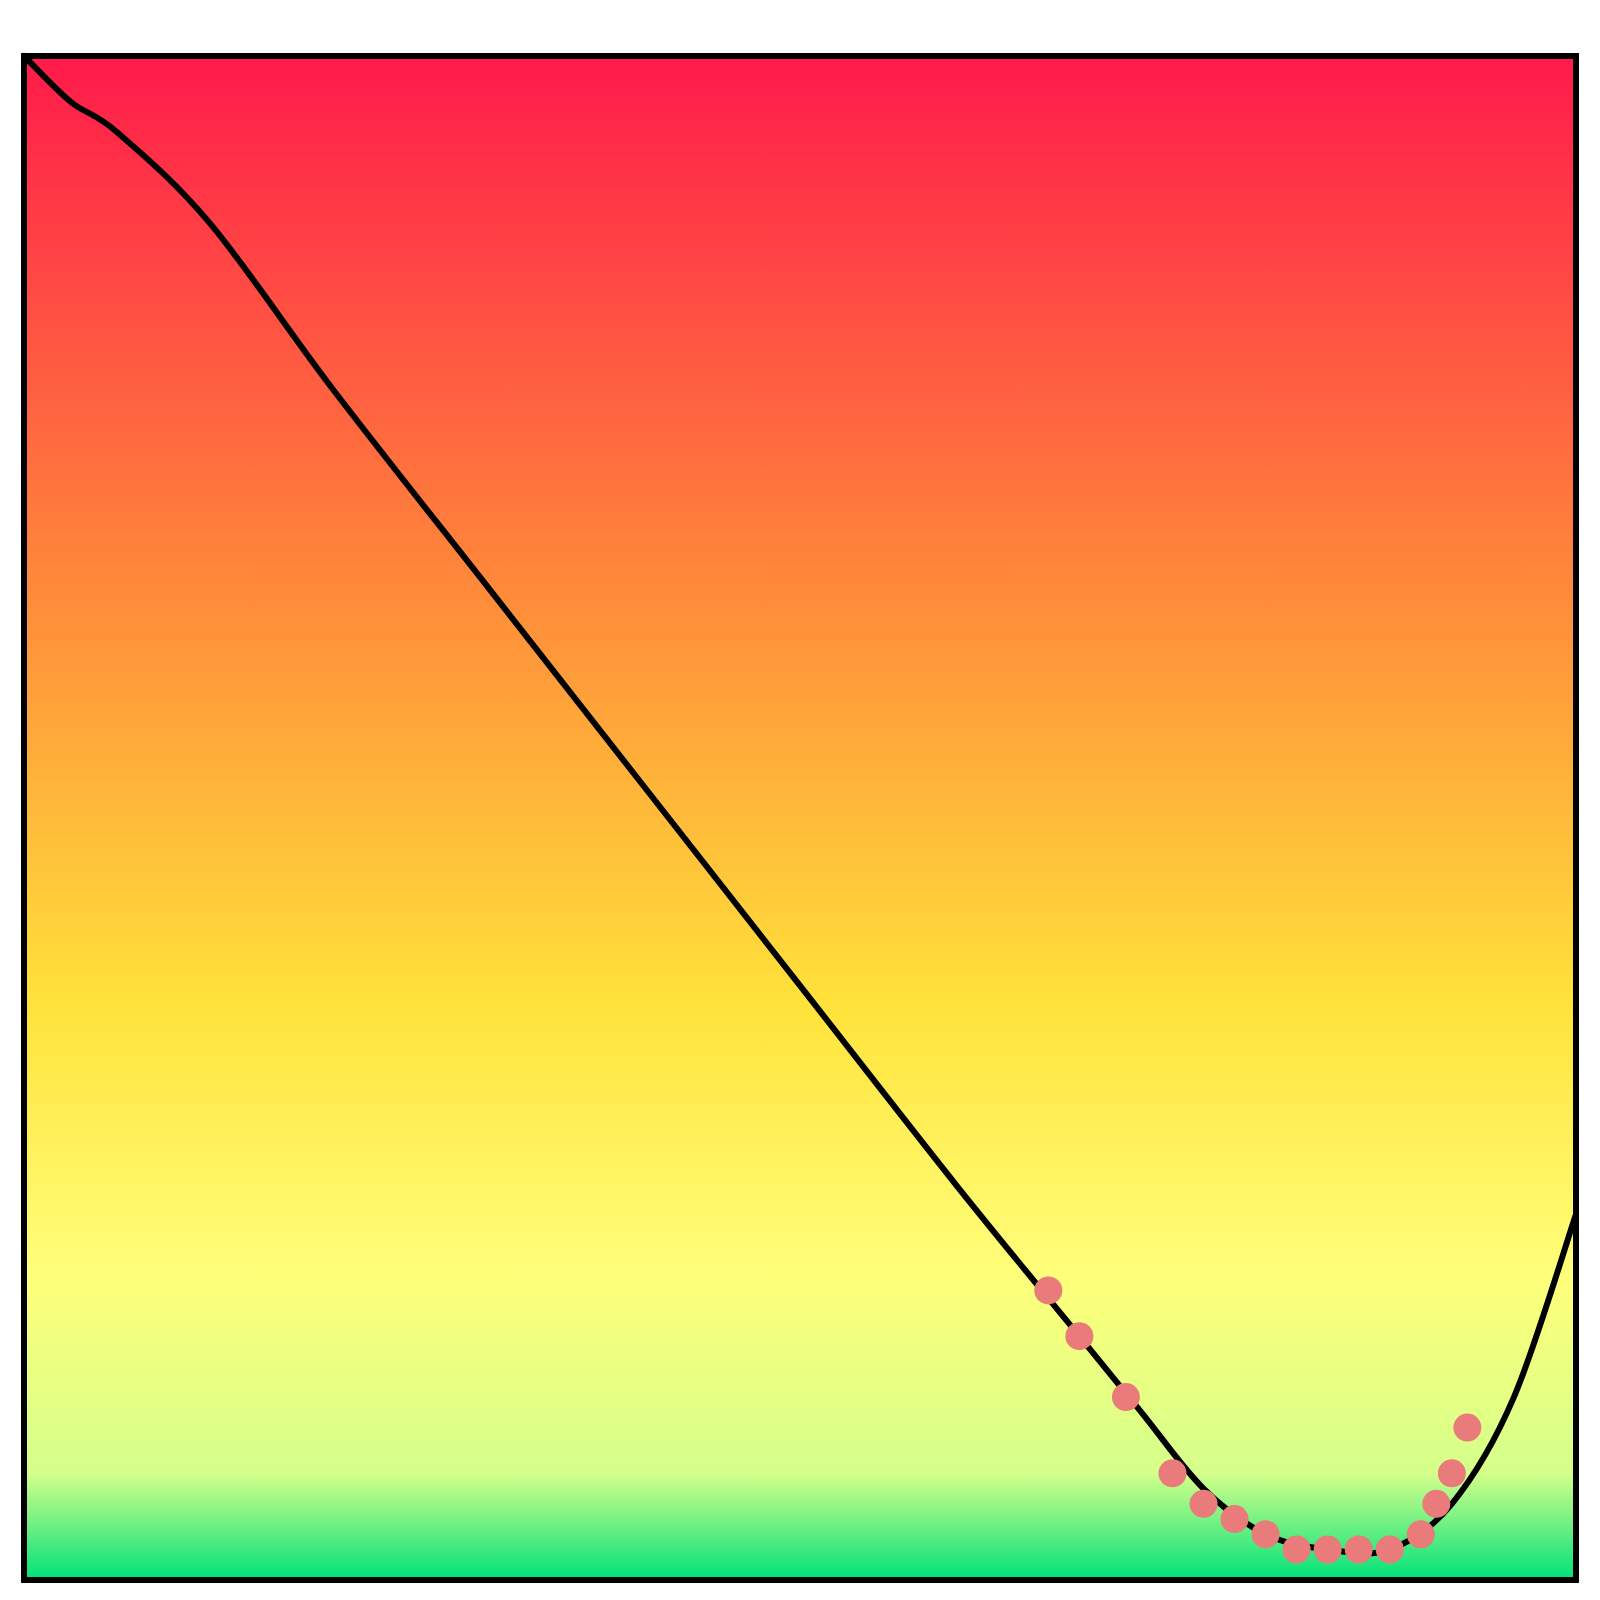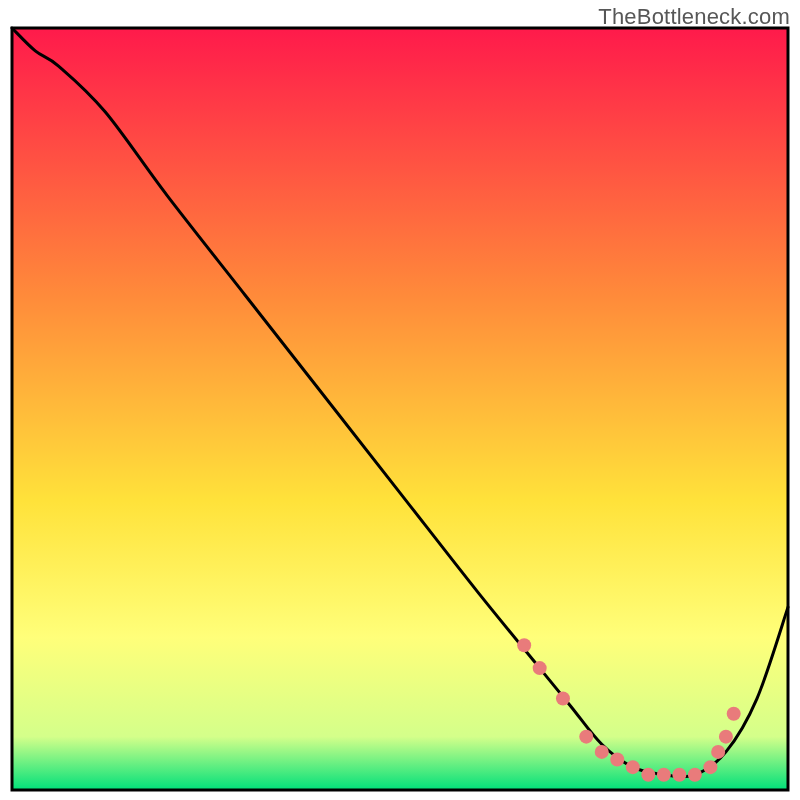--- a/index.html
+++ b/index.html
@@ -28,21 +28,20 @@
   svg {
     position: absolute;
     top: 0;
     left: 0;
   }
 </style>
 </head>
 <body>
 
 <div class="stage">
-  <div class="watermark">TheBottleneck.com</div>
   <svg id="chart-svg" width="800" height="800" viewBox="0 0 800 800">
       <defs>
         <linearGradient id="bg-grad" x1="0" y1="0" x2="0" y2="1">
           <stop offset="0%" stop-color="#ff1a4b"></stop>
           <stop offset="35%" stop-color="#ff8a3a"></stop>
           <stop offset="62%" stop-color="#ffe23a"></stop>
           <stop offset="80%" stop-color="#ffff7a"></stop>
           <stop offset="93%" stop-color="#d4ff8a"></stop>
           <stop offset="100%" stop-color="#00e07a"></stop>
         </linearGradient>

